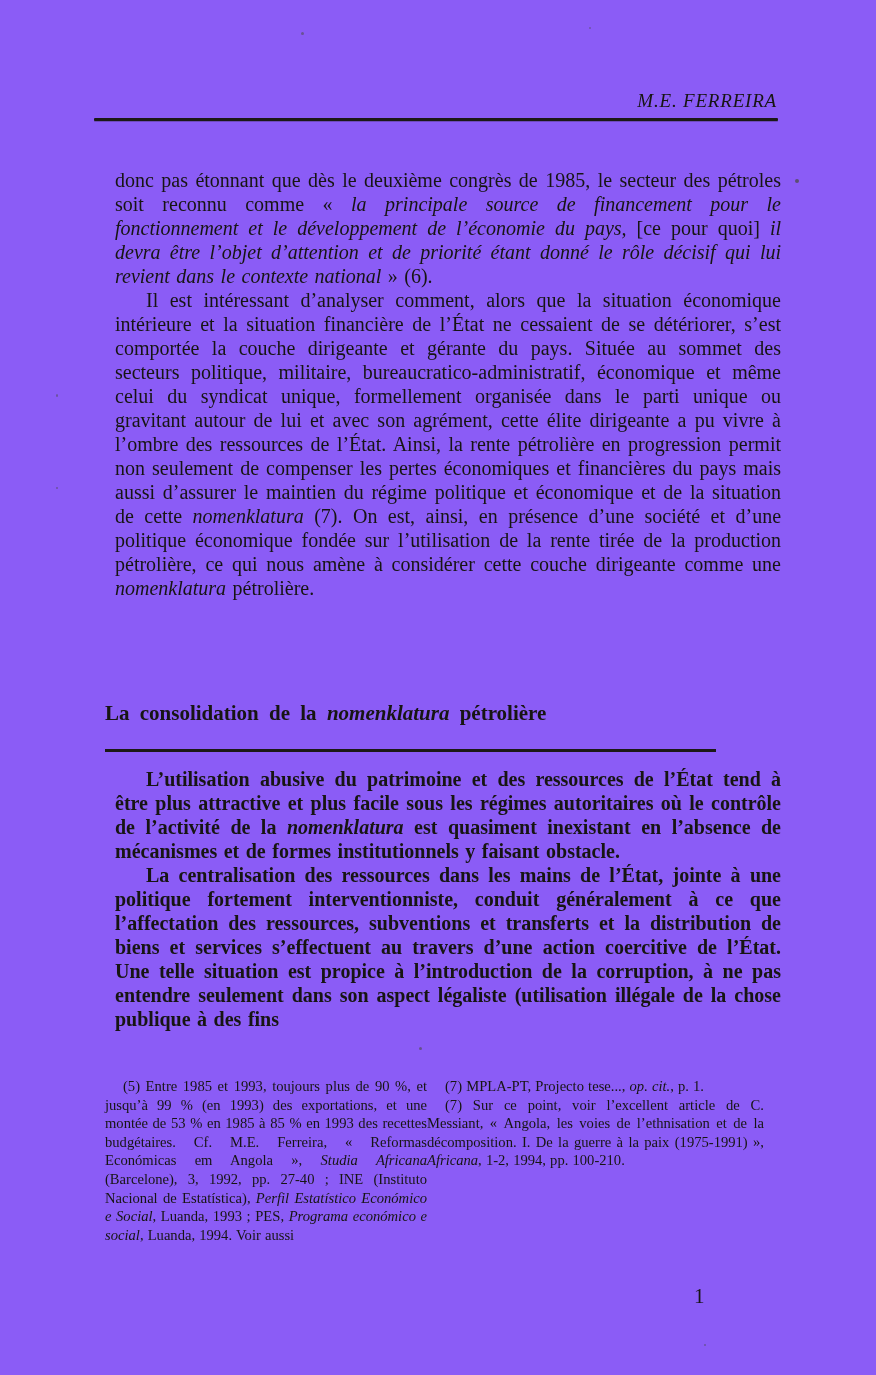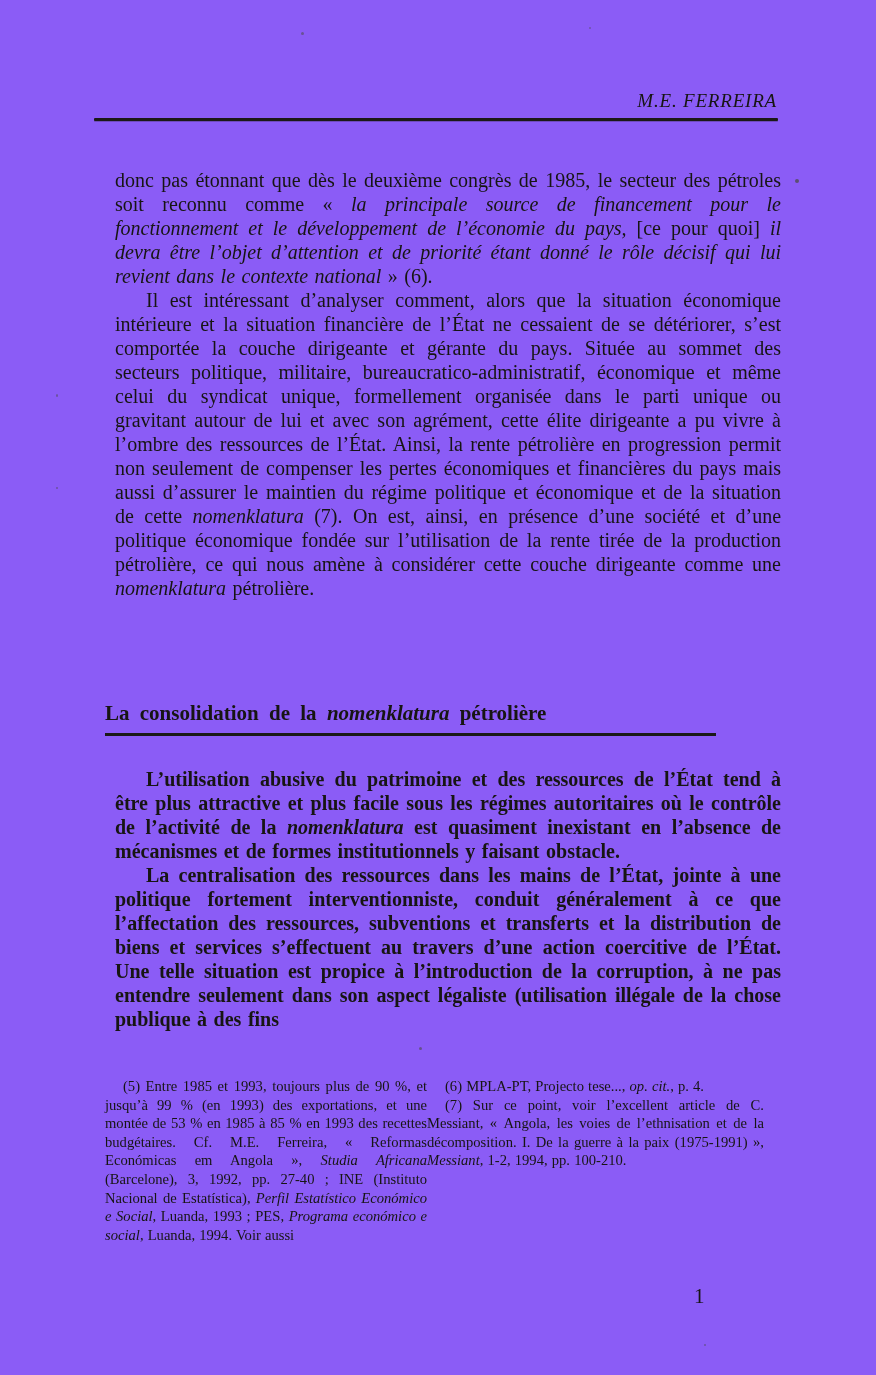--- a/index.html
+++ b/index.html
@@ -55,21 +55,21 @@
   #body-block-2 { top: 767px; font-weight: bold; }
   .body-block p { margin: 0; }
   .body-block p.ind { text-indent: 31px; }
   .it { font-style: italic; }
   
   .section-heading {
     position: absolute;
     top: 684px;
     left: 105px;
     width: 611px;
-    padding-bottom: 8px;
+    padding-bottom: 24px;
     border-bottom: 3px solid #1b1917;
     font-size: 21px;
     font-weight: bold;
     line-height: 24px;
     word-spacing: 5px;
     white-space: nowrap;
   }
   
   .footnotes {
     position: absolute;
@@ -128,22 +128,22 @@
   <div class="body-block" id="body-block-2">
     <p class="ind"><span>L’utilisation abusive du patrimoine et des ressources de l’État tend à être plus attractive et plus facile sous les régimes autoritaires où le contrôle de l’activité de la </span><span class="it">nomenklatura</span><span> est quasiment inexistant en l’absence de mécanismes et de formes institutionnels y faisant obstacle.</span></p>
     <p class="ind"><span>La centralisation des ressources dans les mains de l’État, jointe à une politique fortement interventionniste, conduit généralement à ce que l’affectation des ressources, subventions et transferts et la distribution de biens et services s’effectuent au travers d’une action coercitive de l’État. Une telle situation est propice à l’introduction de la corruption, à ne pas entendre seulement dans son aspect légaliste (utilisation illégale de la chose publique à des fins</span></p>
   </div>
 
   <div class="footnotes">
     <div class="fn-col fn-col-left">
       <p class="ind"><span>(5) Entre 1985 et 1993, toujours plus de 90&nbsp;%, et jusqu’à 99&nbsp;% (en 1993) des exportations, et une montée de 53&nbsp;% en 1985 à 85&nbsp;% en 1993 des recettes budgétaires. Cf. M.E. Ferreira, «&nbsp;Reformas Económicas em Angola&nbsp;», </span><span class="it">Studia Africana</span><span> (Barcelone), 3, 1992, pp. 27-40&nbsp;; INE (Instituto Nacional de Estatística), </span><span class="it">Perfil Estatístico Económico e Social</span><span>, Luanda, 1993&nbsp;; PES, </span><span class="it">Programa económico e social</span><span>, Luanda, 1994. Voir aussi</span></p>
     </div>
     <div class="fn-col fn-col-right">
-      <p class="ind"><span>(6) MPLA-PT, Projecto tese..., </span><span class="it">op. cit.</span><span>, p. 4.</span></p>
-      <p class="ind"><span>(7) Sur ce point, voir l’excellent article de C. Messiant, «&nbsp;Angola, les voies de l’ethnisation et de la décomposition. I. De la guerre à la paix (1975-1991)&nbsp;», </span><span class="it">Messiant</span><span>, 1-2, 1994, pp. 100-210.</span></p>
+      <p class="ind"><span>(7) MPLA-PT, Projecto tese..., </span><span class="it">op. cit.</span><span>, p. 1.</span></p>
+      <p class="ind"><span>(7) Sur ce point, voir l’excellent article de C. Messiant, «&nbsp;Angola, les voies de l’ethnisation et de la décomposition. I. De la guerre à la paix (1975-1991)&nbsp;», </span><span class="it">Africana</span><span>, 1-2, 1994, pp. 100-210.</span></p>
     </div>
   </div>
 
   <div class="page-number">1</div>
 
   <span class="speck s1"></span>
   <span class="speck s2"></span>
   <span class="speck s3"></span>
   <span class="speck s4"></span>
   <span class="speck s5"></span>

